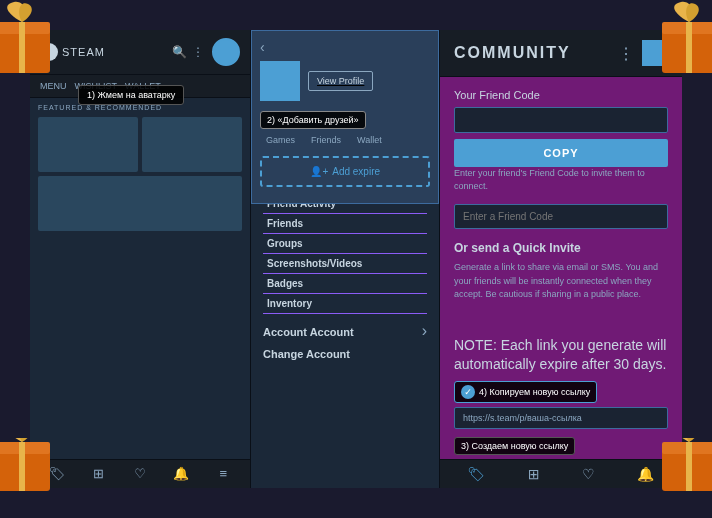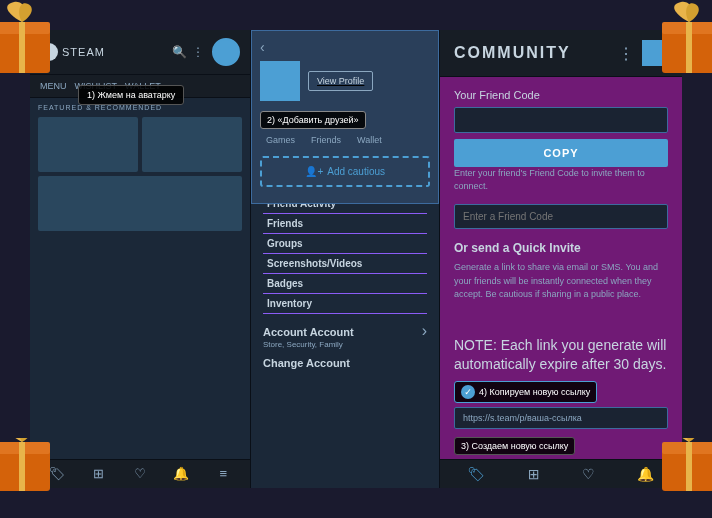--- a/index.html
+++ b/index.html
@@ -635,38 +635,37 @@
       </div>
 
       <div class="profile-tabs">
         <span class="ptab">Games</span>
         <span class="ptab">Friends</span>
         <span class="ptab">Wallet</span>
       </div>
 
       <button class="add-friends-btn">
         <span>👤+</span>
-        <span>Add cautious</span>
+        <span>Add expire</span>
       </button>
     </div>
 
     <div style="margin-top:145px; padding: 4px 8px;">
       <div class="my-content-label">MY CONTENT</div>
       <ul class="nav-list">
         <li class="nav-list-item">Friend Activity</li>
         <li class="nav-list-item">Friends</li>
         <li class="nav-list-item">Groups</li>
         <li class="nav-list-item">Screenshots/Videos</li>
         <li class="nav-list-item">Badges</li>
         <li class="nav-list-item">Inventory</li>
       </ul>
       <div class="nav-account">
         <span class="nav-account-title">Account Account</span>
         <span class="nav-account-arrow">›</span>
-        <div class="nav-account-sub">Store, Security, Family</div>
       </div>
       <div class="nav-change">Change Account</div>
     </div>
   </div>
 
   <div class="community-panel">
     <div class="community-header">
       <span class="community-title">COMMUNITY</span>
       <div class="community-right">
         <span class="community-more">⋮</span>

